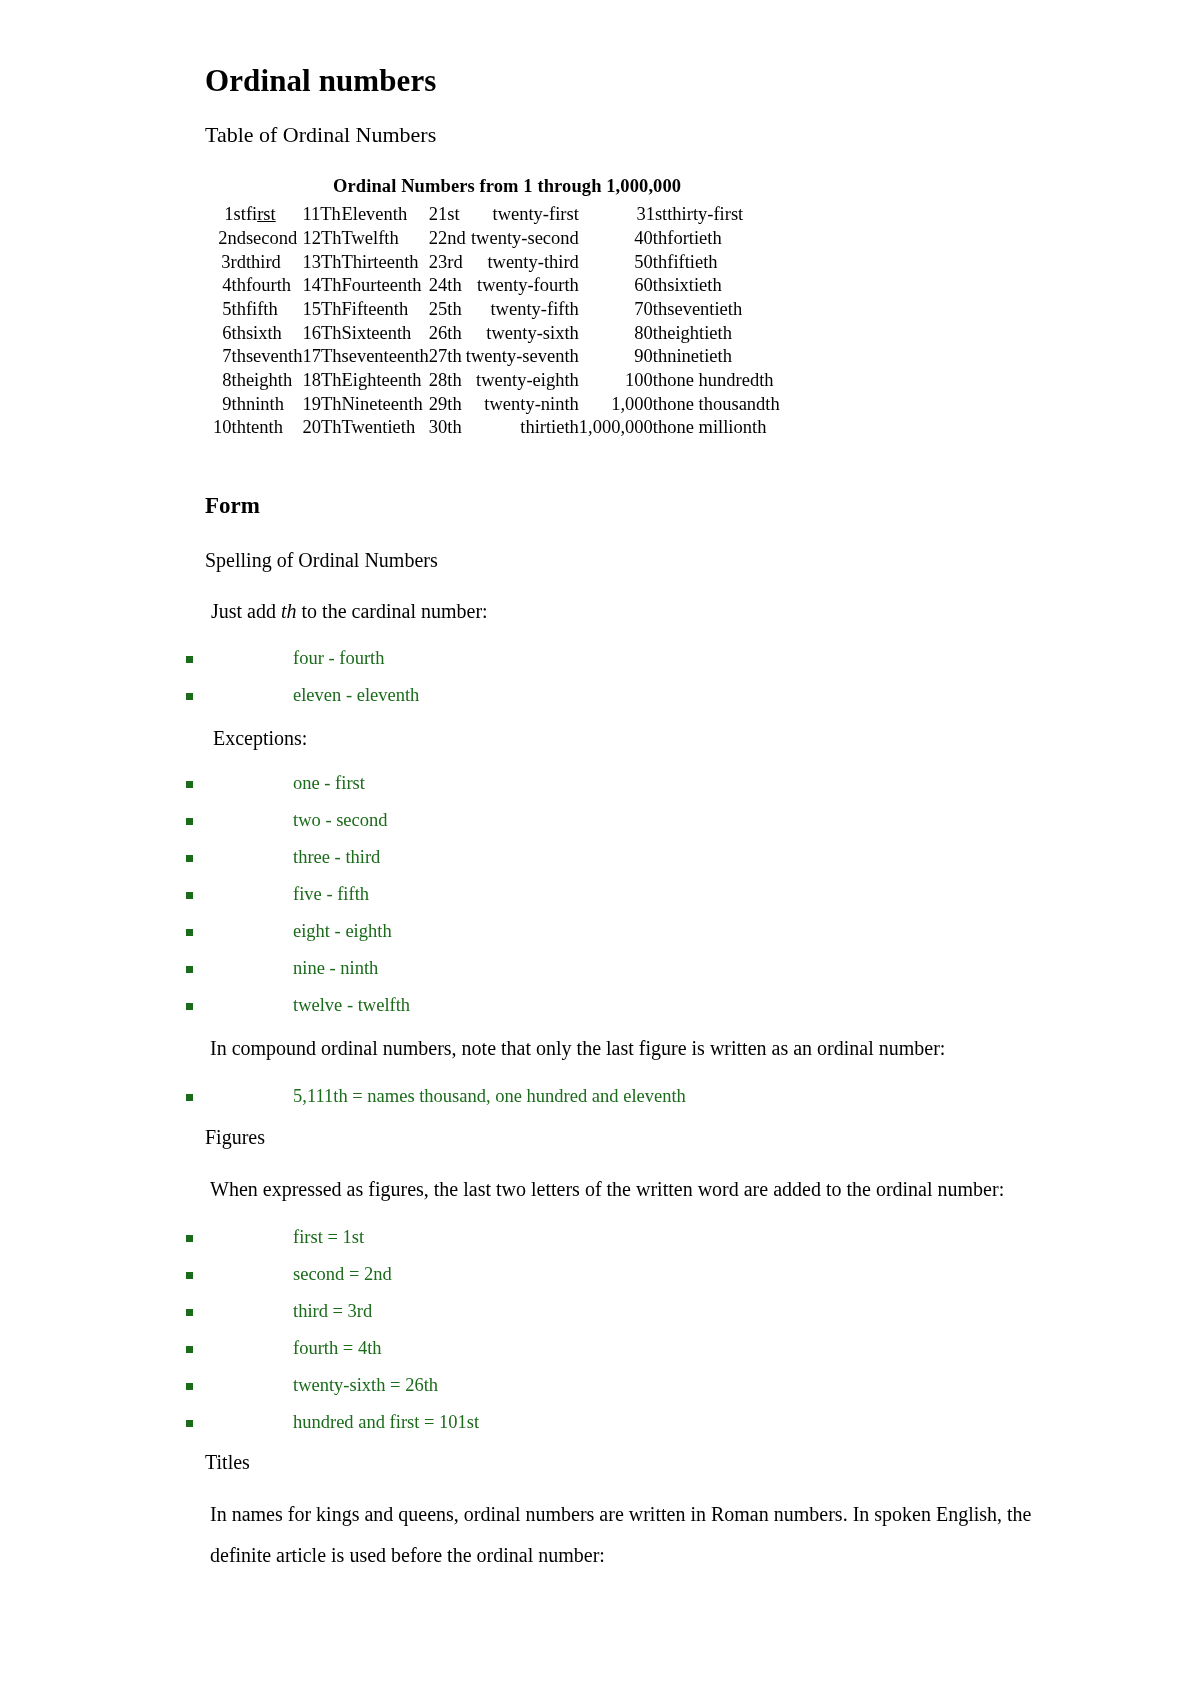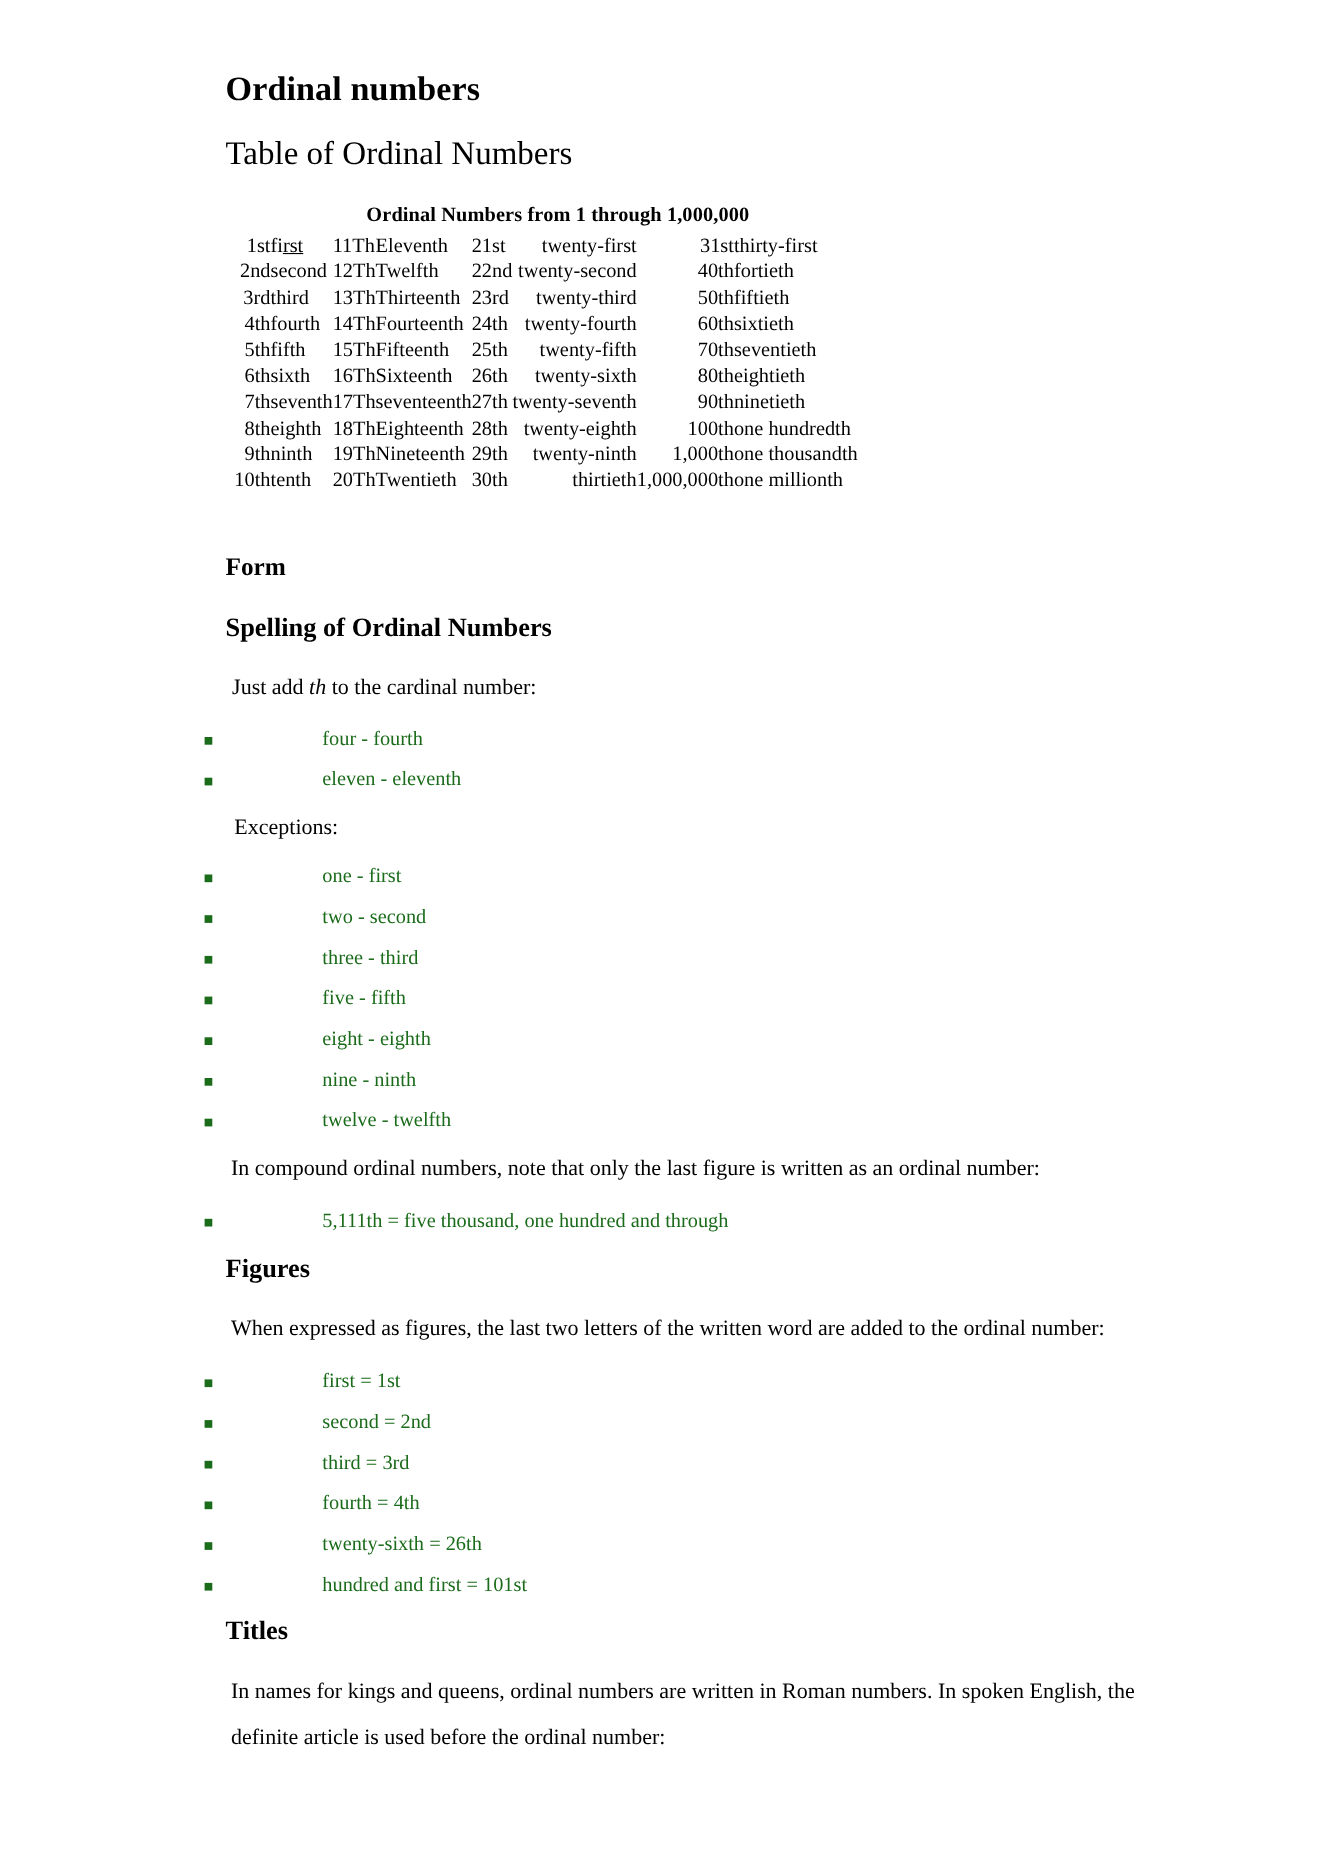--- a/index.html
+++ b/index.html
@@ -32,35 +32,35 @@
   
   h1.doc-title {
     font-size: 31px;
     font-weight: bold;
     margin: 0 0 0 0;
     line-height: 1.25;
     letter-spacing: 0.1px;
   }
 
   .subtitle {
-    font-size: 30px;
+    font-size: 22px;
     margin: 21px 0 0 0;
     line-height: 1.2;
   }
 
   h2.sec-heading {
     font-size: 23px;
     font-weight: bold;
     margin: 0;
     line-height: 1.2;
   }
 
   h3.sub-heading {
-    font-size: 24px;
-    font-weight: bold;
+    font-size: 20px;
+    font-weight: normal;
     margin: 0;
     line-height: 1.2;
   }
 
   
   .table-block {
     margin-top: 28px;
   }
   .table-caption {
     font-size: 18.5px;
@@ -270,21 +270,21 @@
         <li><span class="bullet-sq"></span><span>three - third</span></li>
         <li><span class="bullet-sq"></span><span>five - fifth</span></li>
         <li><span class="bullet-sq"></span><span>eight - eighth</span></li>
         <li><span class="bullet-sq"></span><span>nine - ninth</span></li>
         <li><span class="bullet-sq"></span><span>twelve - twelfth</span></li>
       </ul>
 
     <p class="body-para" style="margin-top:6px; padding-left:5px;">In compound ordinal numbers, note that only the last figure is written as an ordinal number:</p>
 
     <ul class="green-list" id="list-compound" style="margin-top:23px;">
-        <li><span class="bullet-sq"></span><span>5,111th = five thousand, one hundred and through</span></li>
+        <li><span class="bullet-sq"></span><span>5,111th = names thousand, one hundred and eleventh</span></li>
       </ul>
 
     <h3 class="sub-heading" style="margin-top:20px;">Figures</h3>
 
     <p class="body-para" style="margin-top:25px; padding-left:5px;">When expressed as figures, the last two letters of the written word are added to the ordinal number:</p>
 
     <ul class="green-list" id="list-figures" style="margin-top:23px;">
         <li><span class="bullet-sq"></span><span>first = 1st</span></li>
         <li><span class="bullet-sq"></span><span>second = 2nd</span></li>
         <li><span class="bullet-sq"></span><span>third = 3rd</span></li>

